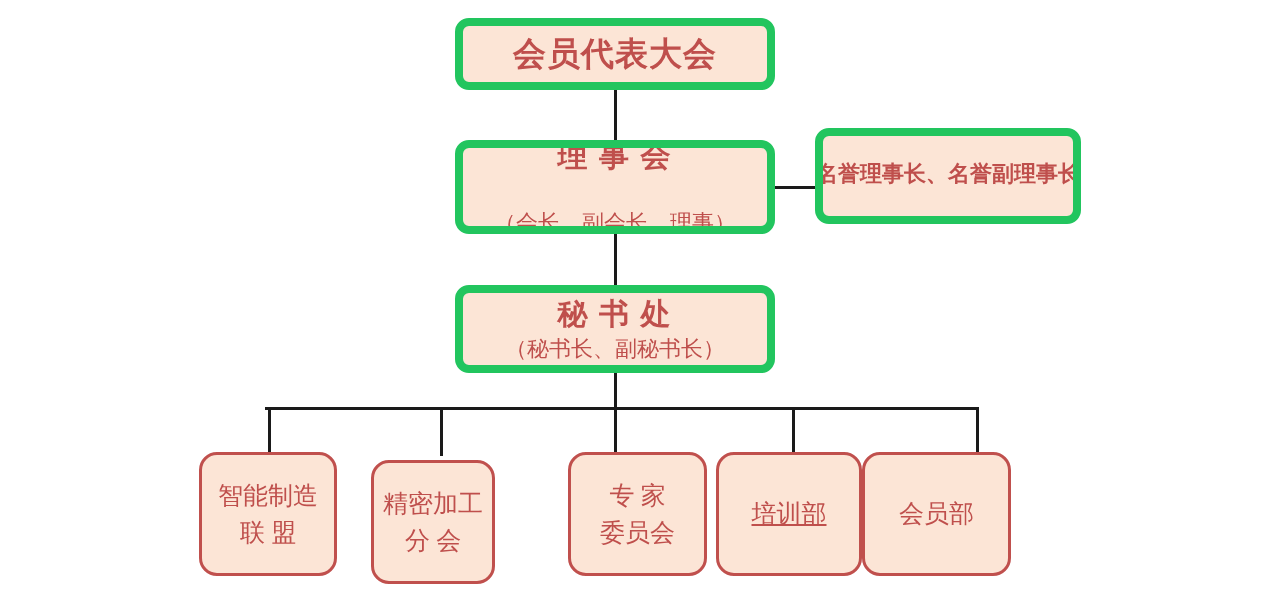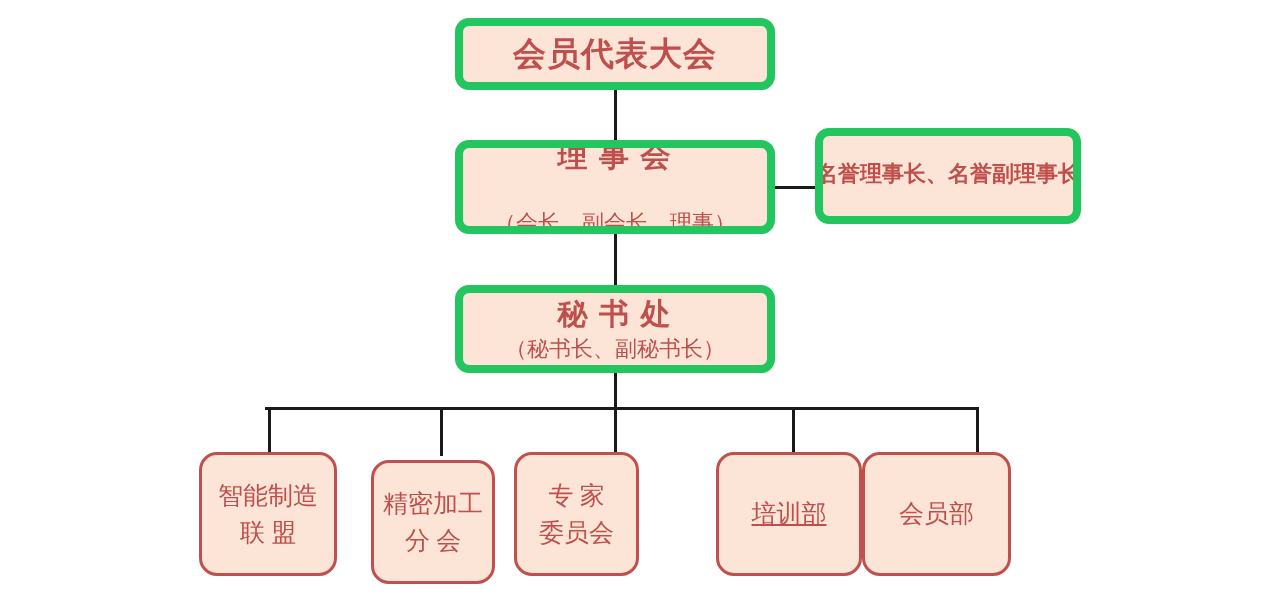--- a/index.html
+++ b/index.html
@@ -80,21 +80,21 @@
   .leaf-line + .leaf-line { margin-top: 7px; }
 
   
   #node-assembly   { left: 455px; top: 18px;  width: 320px; height: 72px; }
   #node-council    { left: 455px; top: 140px; width: 320px; height: 94px; gap: 32px; }
   #node-honorary   { left: 815px; top: 128px; width: 266px; height: 96px; font-family: Liberation Mono, monospace; }
   #node-secretariat{ left: 455px; top: 285px; width: 320px; height: 88px; }
 
   #node-alliance { left: 199px; top: 452px; width: 138px; height: 124px; }
   #node-branch   { left: 371px; top: 452px; width: 124px; height: 124px; margin-top: 8px; }
-  #node-expert   { left: 514px; top: 452px; width: 125px; height: 124px; }
+  #node-expert   { left: 568px; top: 452px; width: 139px; height: 124px; }
   #node-training { left: 716px; top: 452px; width: 146px; height: 124px; text-decoration: underline; }
   #node-member   { left: 862px; top: 452px; width: 149px; height: 124px; }
 </style>
 </head>
 <body>
 
 <div id="org-chart">
 
   <div class="line v" style="left:614px; top:90px; height:50px;"></div>
 

